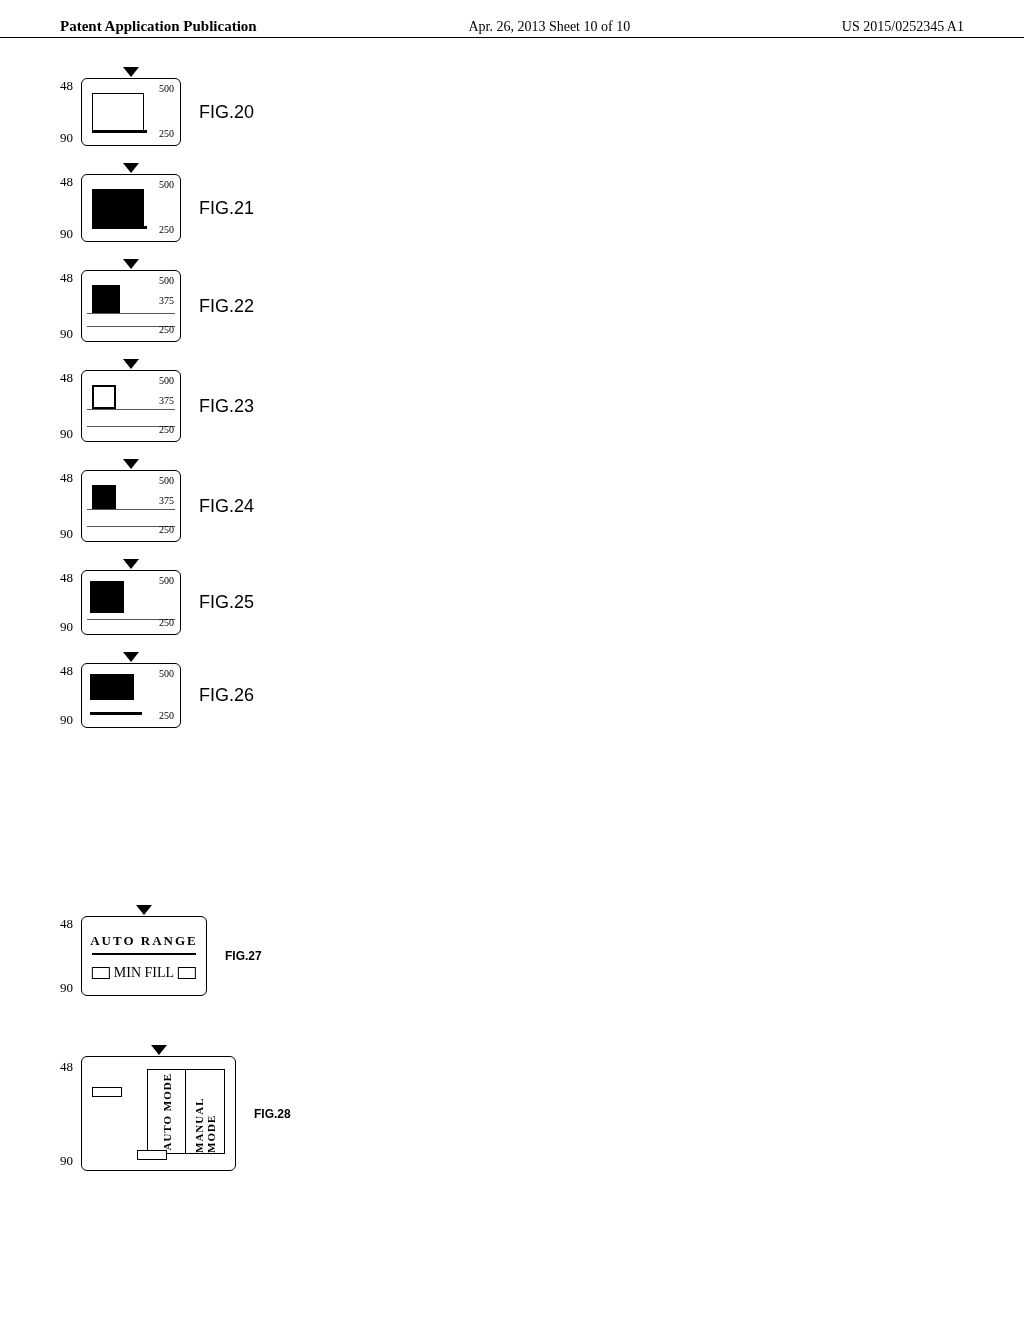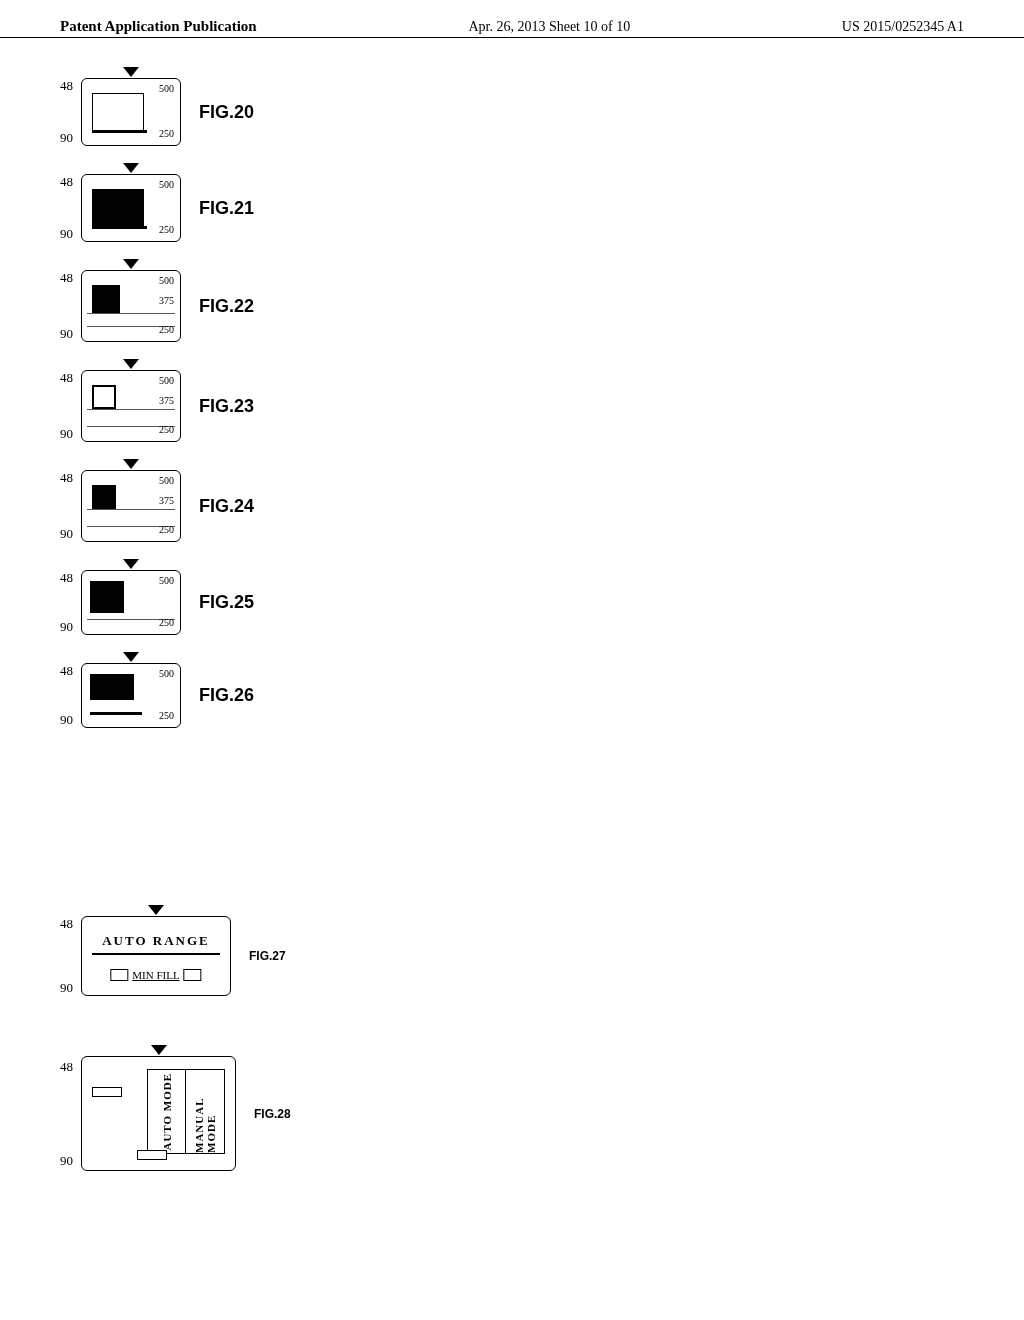--- a/index.html
+++ b/index.html
@@ -95,21 +95,21 @@
       border-top: 10px solid #000;
       position: absolute;
       top: -12px;
       left: 50%;
       transform: translateX(-50%);
     }
 
     
     .fig-name {
       font-size: 18px;
-      font-weight: bold;
+      font-weight: normal;
       margin-left: 18px;
       font-family: Arial, sans-serif;
       white-space: nowrap;
     }
 
     
     .fig20-box {
       width: 100px;
       height: 68px;
       padding: 6px;
@@ -386,21 +386,21 @@
     }
     .fig26-250 {
       position: absolute;
       bottom: 6px;
       right: 6px;
       font-size: 10px;
     }
 
     
     .fig27-box {
-      width: 150px;
+      width: 126px;
       height: 80px;
     }
     .fig27-text-auto {
       position: absolute;
       top: 16px;
       left: 50%;
       transform: translateX(-50%);
       font-size: 13px;
       font-weight: bold;
       letter-spacing: 2px;
@@ -669,21 +669,21 @@
         <div class="fig-labels" style="height:80px;">
           <span style="display:flex;align-items:center;">48</span>
           <span style="display:flex;align-items:center;">90</span>
         </div>
         <div class="disp-box fig27-box">
           <div class="arrow-down"></div>
           <span class="fig27-text-auto">AUTO  RANGE</span>
           <div class="fig27-line"></div>
           <div class="fig27-minfill">
             <div class="min-fill-box-left"></div>
-            <span style="font-size:11px;text-decoration:underline;">MIN FILL</span>
+            <span style="font-size:14px;">MIN FILL</span>
             <div class="min-fill-box-right"></div>
           </div>
         </div>
         <div class="fig-name fig-name-right">FIG.27</div>
       </div>
 
       <div class="fig28-block">
         <div class="fig28-labels">
           <span style="display:flex;align-items:center;">48</span>
           <span style="display:flex;align-items:center;margin-top:50px;">90</span>

